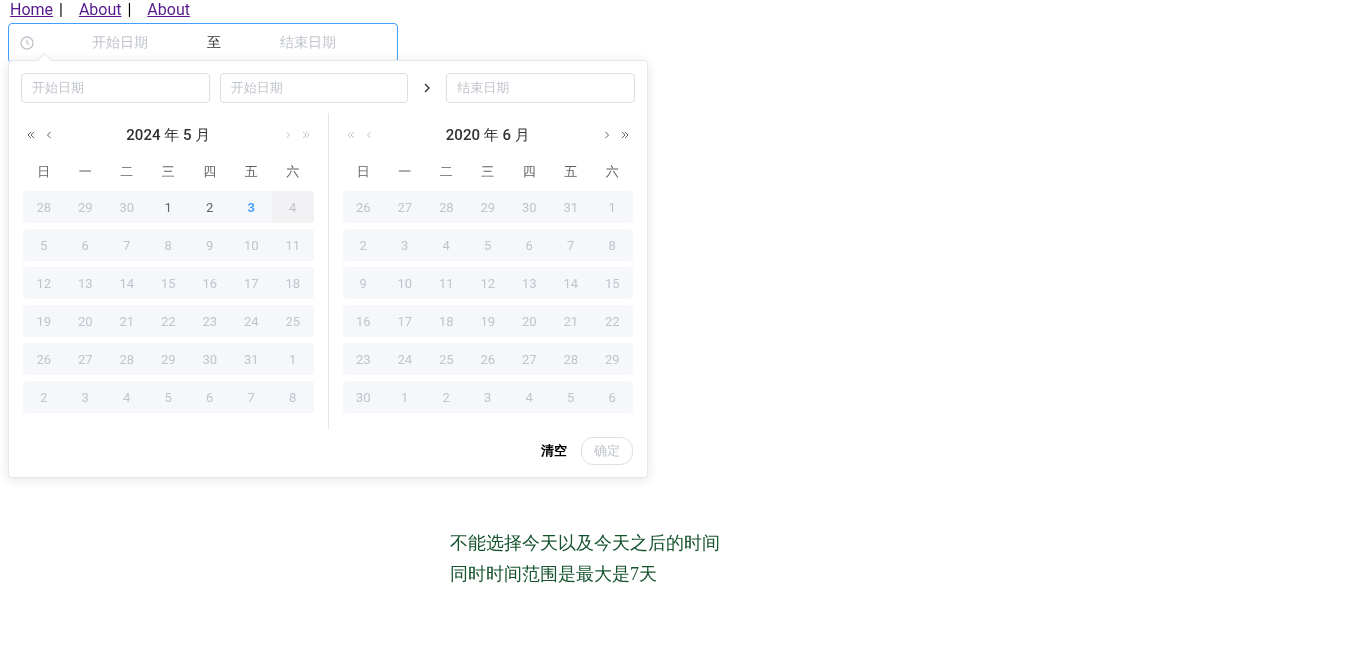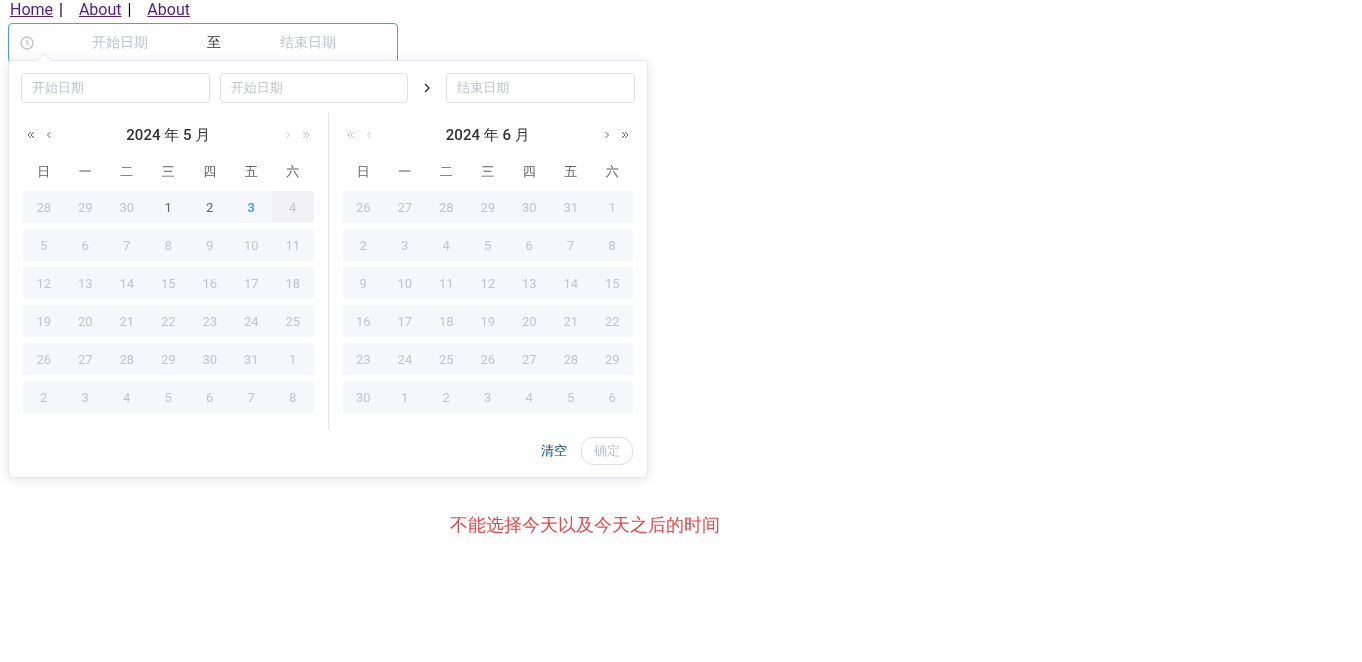--- a/index.html
+++ b/index.html
@@ -101,31 +101,31 @@
   table.cal td.hl { background:#f5f7fa; }
   table.cal td.hover { background:#f2f2f4; }
   table.cal tr td:first-child { border-top-left-radius:3px; border-bottom-left-radius:3px; }
   table.cal tr td:last-child { border-top-right-radius:3px; border-bottom-right-radius:3px; }
 
   .pop-footer {
     display:flex; justify-content:flex-end; align-items:center;
     gap: 14px;
     padding: 8px 14px 12px 14px;
   }
-  .link-btn { color:#0c4a6e; font-size:13px; cursor:pointer; }
+  .link-btn { color:#000000; font-size:13px; cursor:pointer;font-weight:bold; }
   .ok-btn {
     border:1px solid #dcdfe6; border-radius:12px;
     padding: 4px 12px; font-size:13px; color:#c0c4cc;
     background:#fff; cursor:not-allowed;
   }
 
   .notes {
     position:absolute;
-    left: 450px; top: 510px;
-    color:#ef4444;
+    left: 450px; top: 528px;
+    color:#14532d;
     font-size:18px;
     line-height: 1.7;
     font-family: Liberation Serif, serif;
   }
 </style>
 </head>
 <body>
 
 
 
@@ -268,21 +268,21 @@
                 <path d="M12 6l-6 6 6 6"></path>
                 <path d="M18 6l-6 6 6 6"></path>
               </svg>
             </span>
           <span class="nav-btn">
               <svg viewBox="0 0 24 24" width="12" height="12" fill="none" stroke="currentColor" stroke-width="2">
                 <path d="M15 6l-6 6 6 6"></path>
               </svg>
             </span>
         </div>
-        <span class="panel-title">2024 年 6 月</span>
+        <span class="panel-title">2020 年 6 月</span>
         <div class="nav-group dark">
           <span class="nav-btn">
               <svg viewBox="0 0 24 24" width="12" height="12" fill="none" stroke="currentColor" stroke-width="2">
                 <path d="M9 6l6 6-6 6"></path>
               </svg>
             </span>
           <span class="nav-btn">
               <svg viewBox="0 0 24 24" width="12" height="12" fill="none" stroke="currentColor" stroke-width="2">
                 <path d="M6 6l6 6-6 6"></path>
                 <path d="M12 6l6 6-6 6"></path>
@@ -364,16 +364,17 @@
   </div>
 
   <div class="pop-footer">
     <span class="link-btn">清空</span>
     <button class="ok-btn">确定</button>
   </div>
 </div>
 
 <div class="notes">
   <div>不能选择今天以及今天之后的时间</div>
+  <div>同时时间范围是最大是7天</div>
 </div>
 
 
 
 
 </body></html>

